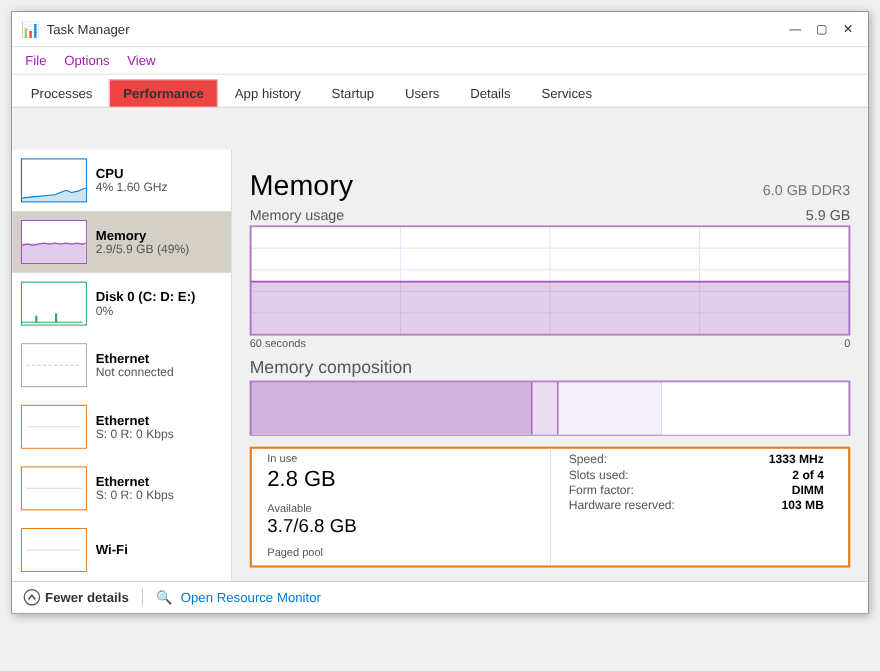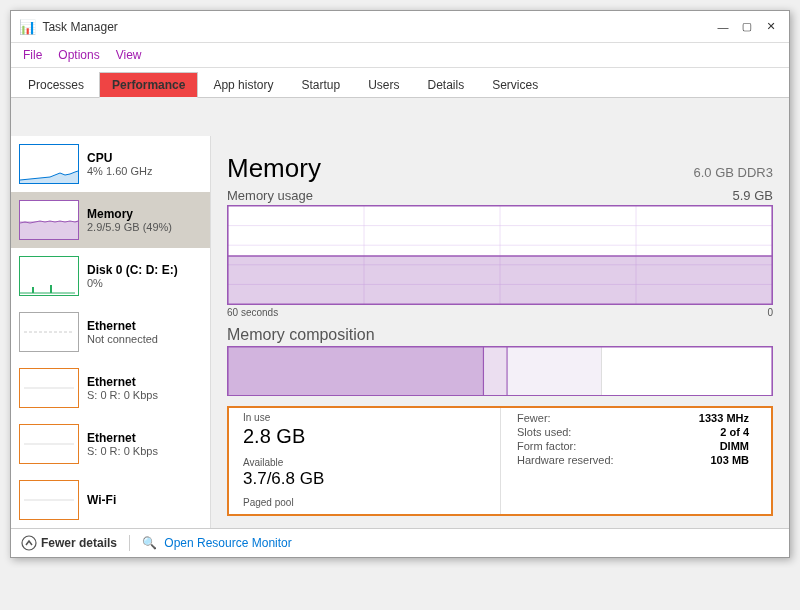--- a/index.html
+++ b/index.html
@@ -502,21 +502,21 @@
           <div style="height:10px;"></div>
           <div class="stat-label">Available</div>
           <div class="stat-value" style="font-size:17px;">3.7/6.8 GB</div>
           <div style="height:8px;"></div>
           <div class="stat-label">Paged pool</div>
         </div>
 
 
         <div class="stat-group" style="grid-column: 3 / span 2; padding-left: 16px; border-left: 1px solid #e0e0e0;">
           <div class="stat-row">
-            <span class="stat-small-label">Fewer:</span>
+            <span class="stat-small-label">Speed:</span>
             <span class="stat-small-value">1333 MHz</span>
           </div>
           <div class="stat-row">
             <span class="stat-small-label">Slots used:</span>
             <span class="stat-small-value">2 of 4</span>
           </div>
           <div class="stat-row">
             <span class="stat-small-label">Form factor:</span>
             <span class="stat-small-value">DIMM</span>
           </div>

